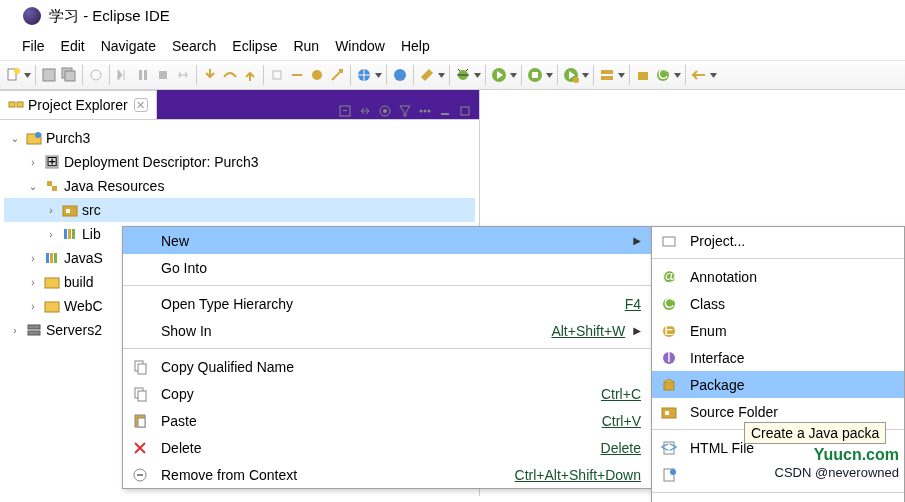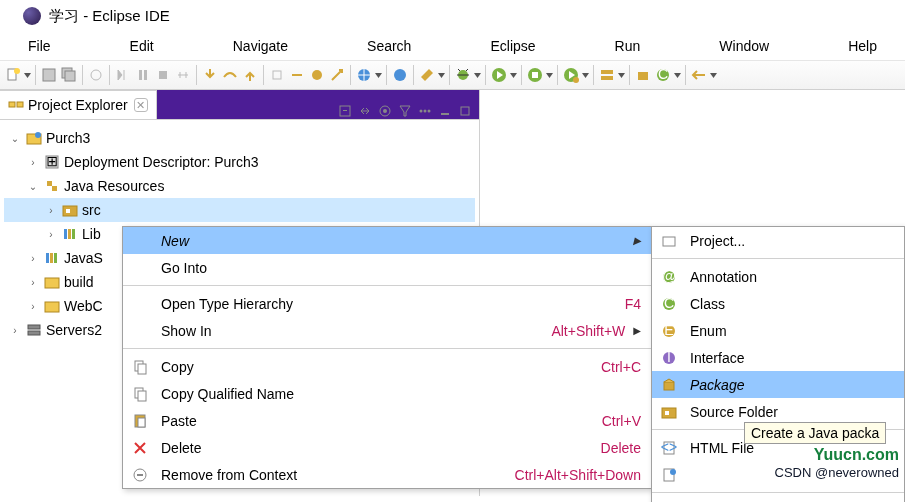--- a/index.html
+++ b/index.html
@@ -1,20 +1,20 @@
 <!DOCTYPE html>
 <html><head>
 <meta charset="utf-8">
 <style>
 * { margin: 0; padding: 0; box-sizing: border-box; font-family: "Segoe UI", Tahoma, sans-serif; font-size: 14px; }
 body { width: 905px; height: 502px; background: #fff; overflow: hidden; position: relative; }
 .title-bar { display: flex; align-items: center; padding: 6px 23px; height: 32px; }
 .title-bar .logo { width: 18px; height: 18px; border-radius: 50%; background: radial-gradient(circle at 30% 30%, #6b5ea8, #2b1a4a); margin-right: 8px; }
 .title-bar span { font-size: 15px; }
-.menu-bar { display: flex; gap: 4px; padding: 4px 22px; font-size: 16px; justify-content: space-between; }
+.menu-bar { display: flex; gap: 4px; padding: 4px 16px; font-size: 16px; }
 .menu-bar span { padding: 2px 6px; }
 .toolbar { display: flex; align-items: center; gap: 2px; padding: 3px 4px; border-top: 1px solid #e6e6e6; border-bottom: 1px solid #d0d0d0; height: 30px; background: linear-gradient(#fdfdfd,#f3f3f3); }
 .tb-btn { width: 18px; height: 18px; display: inline-flex; align-items: center; justify-content: center; }
 .tb-sep { width: 1px; height: 20px; background: #ccc; margin: 0 2px; }
 .dd-arrow { width: 7px; height: 7px; display: inline-block; }
 .dd-arrow svg { width: 7px; height: 7px; }
 .main { display: flex; height: calc(100% - 96px); }
 .left-pane { width: 480px; border-right: 1px solid #d0d0d0; position: relative; }
 .pane-header { display: flex; align-items: flex-end; border-bottom: 1px solid #d0d0d0; background: #4c1d95; height: 30px; }
 .tab { display: flex; align-items: center; padding: 4px 8px; background: #fff; border-top: 1px solid #d0d0d0; border-right: 1px solid #d0d0d0; height: 100%; }
@@ -22,24 +22,24 @@
 .tab-x { margin-left: 6px; color: #999; font-size: 11px; border: 1px solid #bbb; border-radius: 3px; width: 14px; height: 14px; display: flex; align-items: center; justify-content: center; }
 .pane-header-right { margin-left: auto; display: flex; gap: 4px; padding-right: 6px; }
 .small-icon { width: 16px; height: 16px; display: inline-flex; align-items: center; justify-content: center; }
 .tree { padding: 6px 4px; }
 .tree-row { display: flex; align-items: center; height: 24px; padding-left: var(--indent,0); }
 .exp { width: 14px; text-align: center; color: #666; font-size: 10px; }
 .node-icon { width: 16px; height: 16px; margin: 0 4px; display: inline-flex; align-items: center; justify-content: center; }
 .tree-row.sel { background: #cde8ff; }
 .context-menu { position: absolute; left: 122px; top: 226px; width: 530px; background: #fff; border: 1px solid #a0a0a0; box-shadow: 2px 2px 6px rgba(0,0,0,.2); z-index: 10; }
 .cm-row { display: flex; align-items: center; height: 27px; padding: 0 10px 0 6px; }
-.cm-row.hl { background: #94c7ff; font-style: italic; }
+.cm-row.hl { background: #94c7ff; }
 .cm-icon { width: 22px; display: flex; justify-content: center; }
 .cm-label { flex: 1; padding-left: 10px; }
-.cm-shortcut { color: #be185d; }
+.cm-shortcut { color: #14532d; text-decoration: underline; }
 .cm-arrow { margin-left: 8px; color: #333; font-size: 10px; }
 .cm-sep { height: 1px; background: #d0d0d0; margin: 4px 0; }
 .submenu { position: absolute; left: 651px; top: 226px; width: 254px; background: #fff; border: 1px solid #a0a0a0; box-shadow: 2px 2px 6px rgba(0,0,0,.2); z-index: 11; }
 .tooltip { position: absolute; left: 744px; top: 410px; background: #fffde8; border: 1px solid #999; padding: 2px 6px; font-size: 14px; z-index: 12; margin-top: 12px; }
 .watermark1 { position: absolute; right: 6px; bottom: 22px; color: #0f172a; font-size: 13px; z-index: 20; }
 .watermark2 { position: absolute; right: 6px; bottom: 38px; color: #15803d; font-size: 16px; font-weight: bold; z-index: 20; }
 svg { display: block; }
 </style>
 </head>
 <body>
@@ -442,31 +442,31 @@
       <span class="cm-arrow">▶</span>
     </div>
   <div class="cm-sep"></div>
   <div class="cm-row">
       <span class="cm-icon">
         <svg width="16" height="16">
           <rect x="3" y="2" width="8" height="10" fill="#fff" stroke="#888"></rect>
           <rect x="6" y="5" width="8" height="10" fill="#fff" stroke="#888"></rect>
         </svg>
       </span>
+      <span class="cm-label">Copy Qualified Name</span>
+    </div>
+  <div class="cm-row">
+      <span class="cm-icon">
+        <svg width="16" height="16">
+          <rect x="3" y="2" width="8" height="10" fill="#fff" stroke="#888"></rect>
+          <rect x="6" y="5" width="8" height="10" fill="#fff" stroke="#888"></rect>
+        </svg>
+      </span>
       <span class="cm-label">Copy</span>
       <span class="cm-shortcut">Ctrl+C</span>
-    </div>
-  <div class="cm-row">
-      <span class="cm-icon">
-        <svg width="16" height="16">
-          <rect x="3" y="2" width="8" height="10" fill="#fff" stroke="#888"></rect>
-          <rect x="6" y="5" width="8" height="10" fill="#fff" stroke="#888"></rect>
-        </svg>
-      </span>
-      <span class="cm-label">Copy Qualified Name</span>
     </div>
   <div class="cm-row">
       <span class="cm-icon">
         <svg width="16" height="16">
           <rect x="3" y="2" width="10" height="12" fill="#d4a83a" stroke="#888"></rect>
           <rect x="6" y="5" width="7" height="9" fill="#fff" stroke="#888"></rect>
         </svg>
       </span>
       <span class="cm-label">Paste</span>
       <span class="cm-shortcut">Ctrl+V</span>

